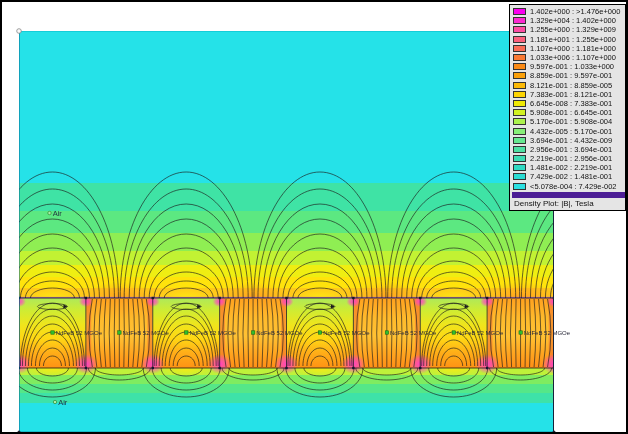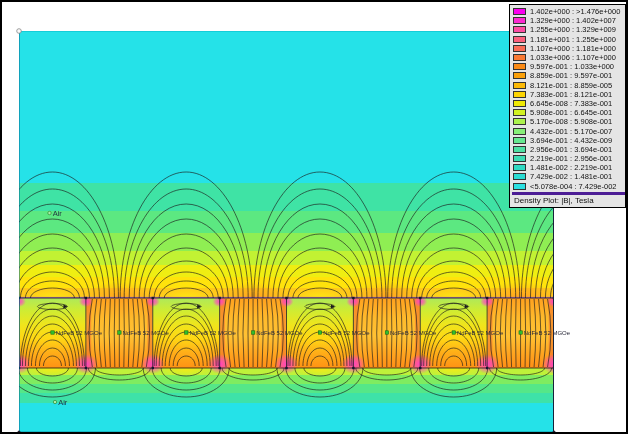--- a/index.html
+++ b/index.html
@@ -12,21 +12,21 @@
   .legend{
     position:absolute; left:507px; top:2px; width:117px;
     background:#e5e5e5; border:1px solid #000; box-sizing:border-box;
     padding:2px 0 0 2px; z-index:5;
   }
   .lrow{ display:flex; align-items:center; height:9.2px; white-space:nowrap; }
   .sw{ width:13px; height:7px; border:1px solid #333; box-sizing:border-box;
        margin:0 4px 0 1px; flex:0 0 auto; }
   .ltext{ font-size:7.5px; line-height:9px; color:#111; letter-spacing:0; }
   .lfoot{
-    border-top:3px solid #4c1d95; margin-top:1px; padding:1.5px 2px 2px 2px;
+    border-top:6px solid #4c1d95; margin-top:1px; padding:1.5px 2px 2px 2px;
     font-size:8px; color:#111; white-space:nowrap;
   }
 </style>
 </head>
 <body>
 
 <div class="frame">
   <svg id="plot-svg" width="535" height="401" viewBox="0 0 535 401">
       <defs>
         <clipPath id="plotClip">
@@ -354,21 +354,21 @@
     </svg>
 
   <div class="legend">
     <div id="legend-rows">
         <div class="lrow">
           <span class="sw" style="background: rgb(250, 0, 239);"></span>
           <span class="ltext">1.402e+000 : &gt;1.476e+000</span>
         </div>
         <div class="lrow">
           <span class="sw" style="background: rgb(251, 42, 208);"></span>
-          <span class="ltext">1.329e+000 : 1.402e+007</span>
+          <span class="ltext">1.329e+004 : 1.402e+000</span>
         </div>
         <div class="lrow">
           <span class="sw" style="background: rgb(252, 76, 163);"></span>
           <span class="ltext">1.255e+000 : 1.329e+009</span>
         </div>
         <div class="lrow">
           <span class="sw" style="background: rgb(251, 95, 125);"></span>
           <span class="ltext">1.181e+001 : 1.255e+000</span>
         </div>
         <div class="lrow">
@@ -398,25 +398,25 @@
         <div class="lrow">
           <span class="sw" style="background: rgb(239, 233, 4);"></span>
           <span class="ltext">6.645e-008 : 7.383e-001</span>
         </div>
         <div class="lrow">
           <span class="sw" style="background: rgb(209, 241, 34);"></span>
           <span class="ltext">5.908e-001 : 6.645e-001</span>
         </div>
         <div class="lrow">
           <span class="sw" style="background: rgb(172, 242, 78);"></span>
-          <span class="ltext">5.170e-008 : 5.908e-001</span>
+          <span class="ltext">5.170e-001 : 5.908e-004</span>
         </div>
         <div class="lrow">
           <span class="sw" style="background: rgb(135, 239, 120);"></span>
-          <span class="ltext">4.432e-001 : 5.170e-007</span>
+          <span class="ltext">4.432e-005 : 5.170e-001</span>
         </div>
         <div class="lrow">
           <span class="sw" style="background: rgb(102, 232, 144);"></span>
           <span class="ltext">3.694e-001 : 4.432e-009</span>
         </div>
         <div class="lrow">
           <span class="sw" style="background: rgb(79, 224, 163);"></span>
           <span class="ltext">2.956e-001 : 3.694e-001</span>
         </div>
         <div class="lrow">

